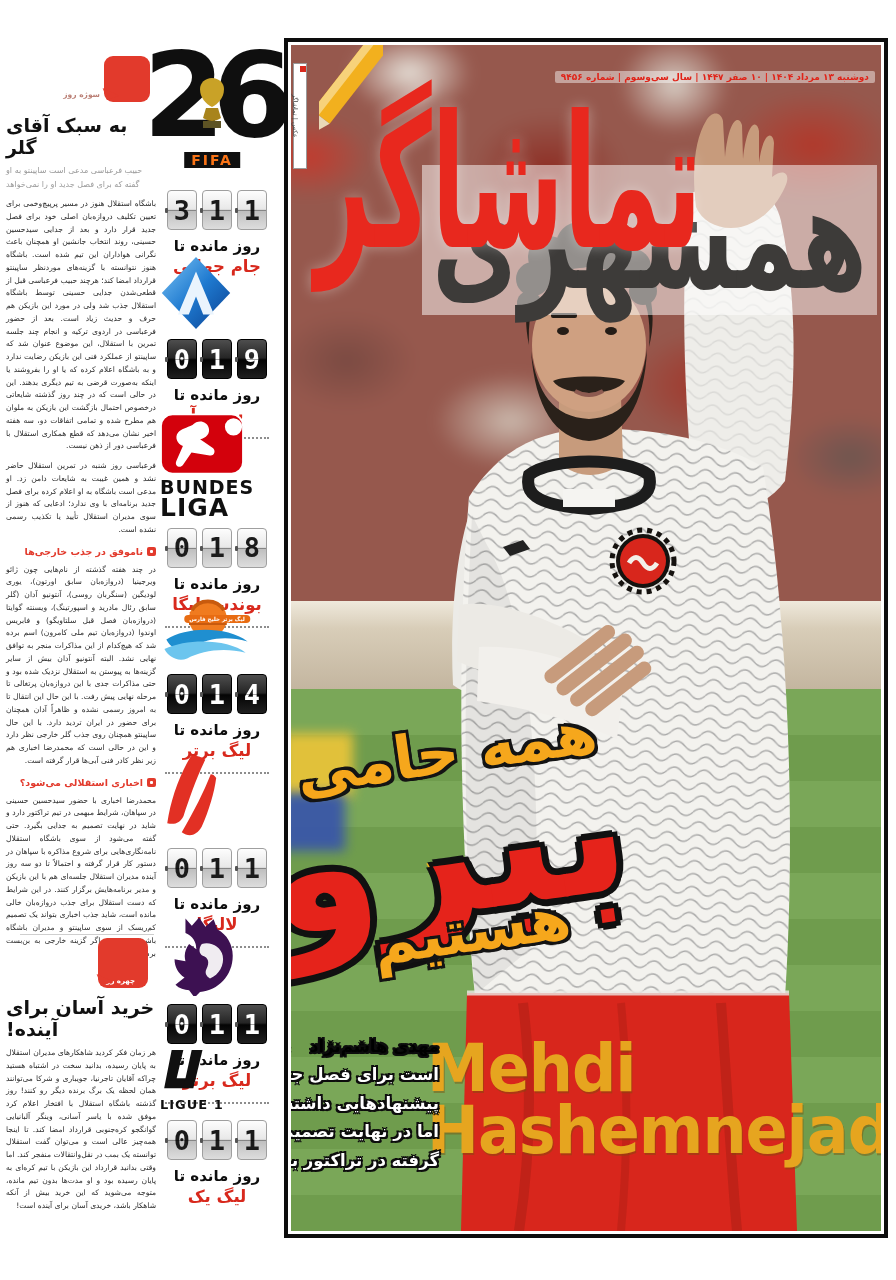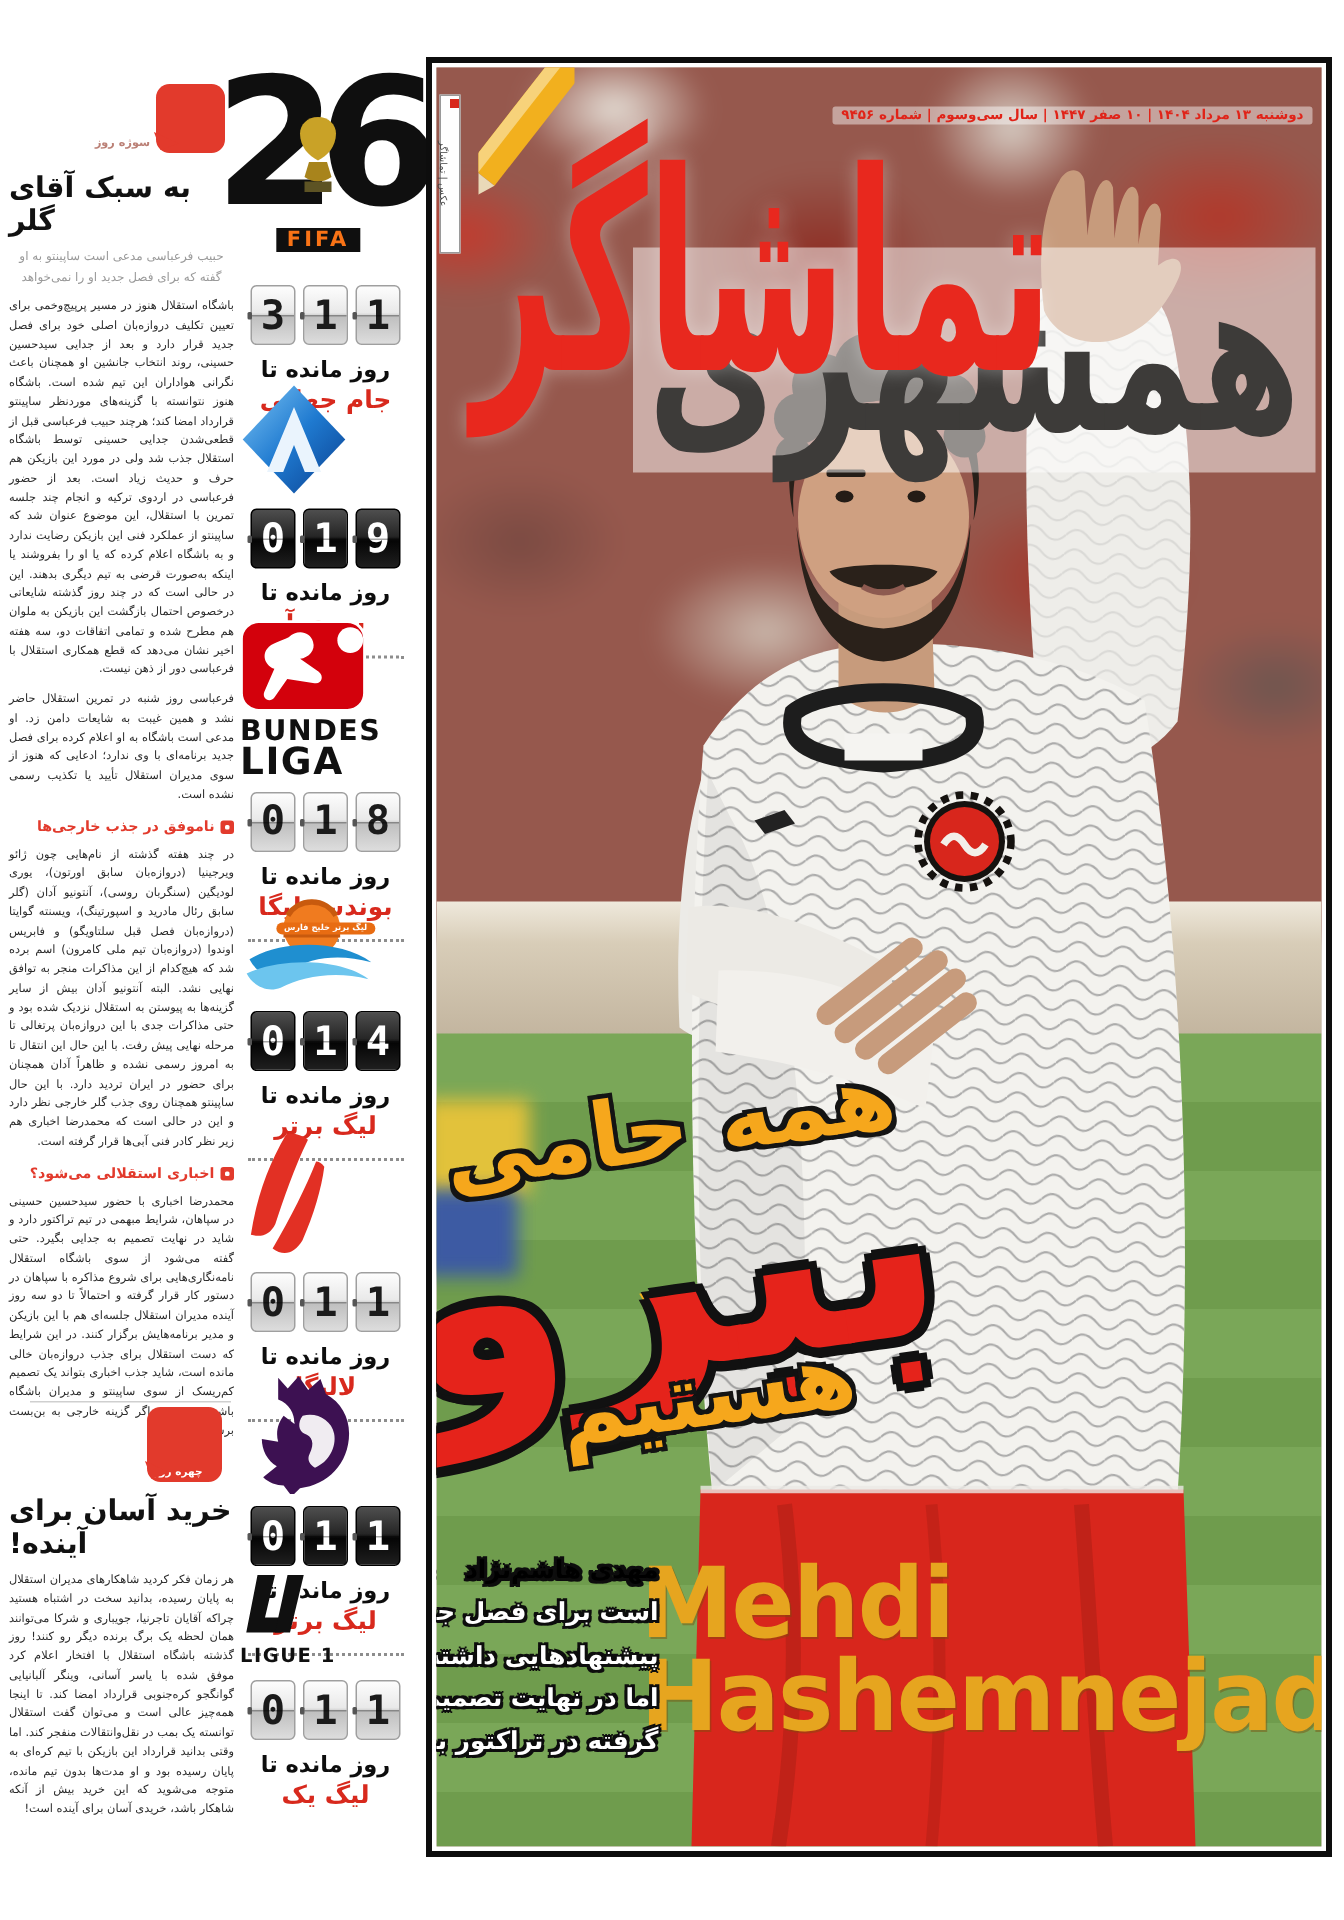--- a/index.html
+++ b/index.html
@@ -9,21 +9,21 @@
 
   
   .artcol{position:absolute;left:6px;top:40px;width:150px;direction:rtl;}
   .kbox{position:absolute;width:46px;height:46px;background:#e23a2c;border-radius:9px;}
   .kbox::after{content:"";position:absolute;left:-6px;bottom:-7px;border:9px solid transparent;
                border-top-color:#e23a2c;transform:rotate(25deg);}
   .kbox .klbl{position:absolute;bottom:3px;left:4px;font-size:7px;font-weight:700;color:#fff;white-space:nowrap;}
   .klbl-out{position:absolute;font-size:7.5px;font-weight:700;color:#bb8076;white-space:nowrap;}
   .hl-red{font-size:46px;font-weight:900;color:#e8281e;text-align:left;line-height:1.0;letter-spacing:-1px;}
   .hl-sub{font-size:19px;font-weight:900;color:#111;text-align:left;margin-top:2px;}
-  .lede{font-size:8px;color:#9a9a9a;text-align:center;line-height:1.7;margin-top:6px;}
+  .lede{font-size:8px;color:#9a9a9a;text-align:left;line-height:1.7;margin-top:6px;}
   .body{font-size:7.6px;color:#2a2a2a;text-align:justify;line-height:1.68;margin-top:7px;}
   .subhead{display:flex;align-items:center;gap:4px;justify-content:flex-start;margin:9px 0 2px 0;}
   .subhead .sq{width:9px;height:9px;background:#e23a2c;border-radius:2px;display:inline-block;position:relative;}
   .subhead .sq::after{content:"";position:absolute;inset:3px;background:#fff;border-radius:1px;}
   .subhead .st{font-size:9.5px;font-weight:800;color:#e23a2c;}
   .art-div{border-top:1px solid #cfcfcf;margin:12px 6px 0 6px;}
   .hl-black{font-size:19px;font-weight:900;color:#111;text-align:left;}
 
   
   .cd{position:absolute;left:160px;width:114px;text-align:center;}

